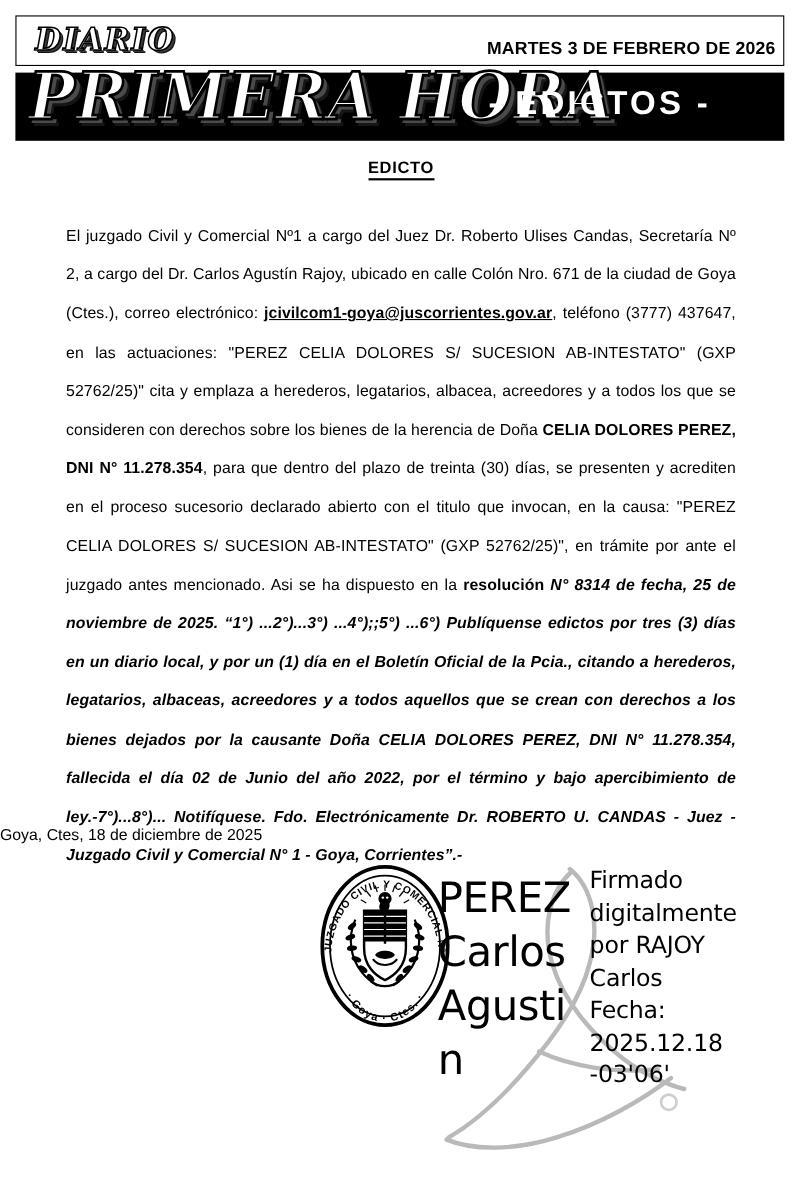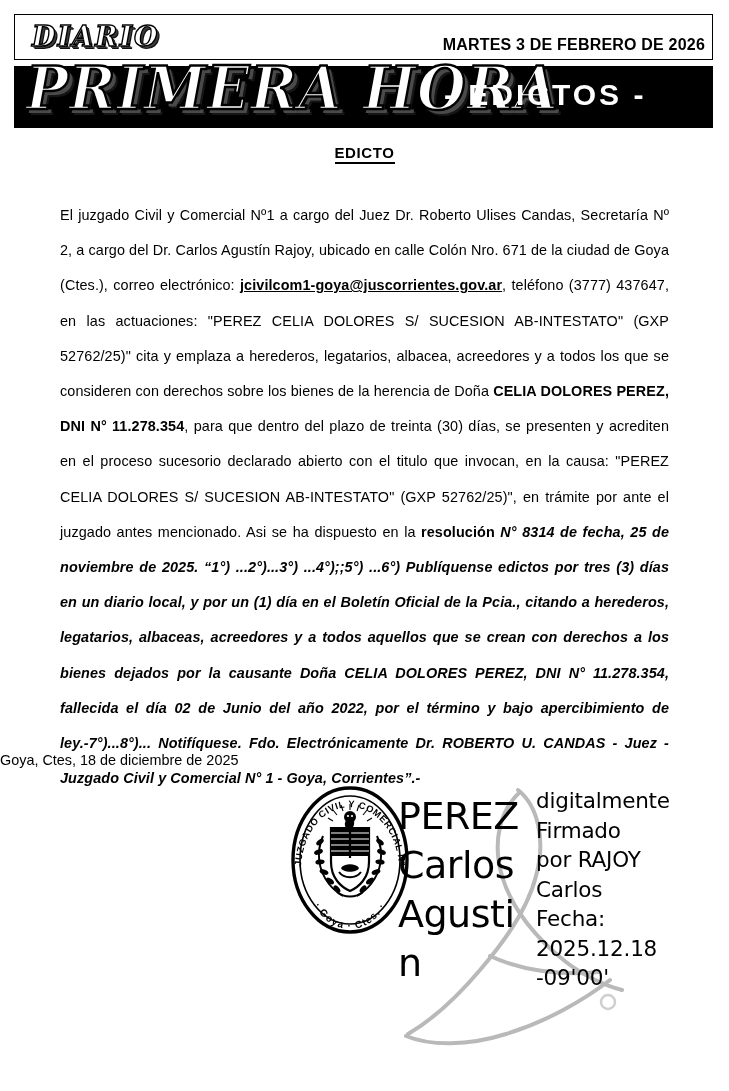--- a/index.html
+++ b/index.html
@@ -302,20 +302,20 @@
 </div>
 
 <div class="sig-name" id="sig-name">
     <div>PEREZ</div>
     <div>Carlos</div>
     <div>Agusti</div>
     <div>n</div>
   </div>
 
 <div class="sig-details" id="sig-details">
+    <div>Firmado</div>
     <div>digitalmente</div>
-    <div>Firmado</div>
     <div>por RAJOY</div>
     <div>Carlos</div>
     <div>Fecha:</div>
     <div>2025.12.18</div>
-    <div>-09'00'</div>
+    <div>-03'06'</div>
   </div>
 
 </body></html>

